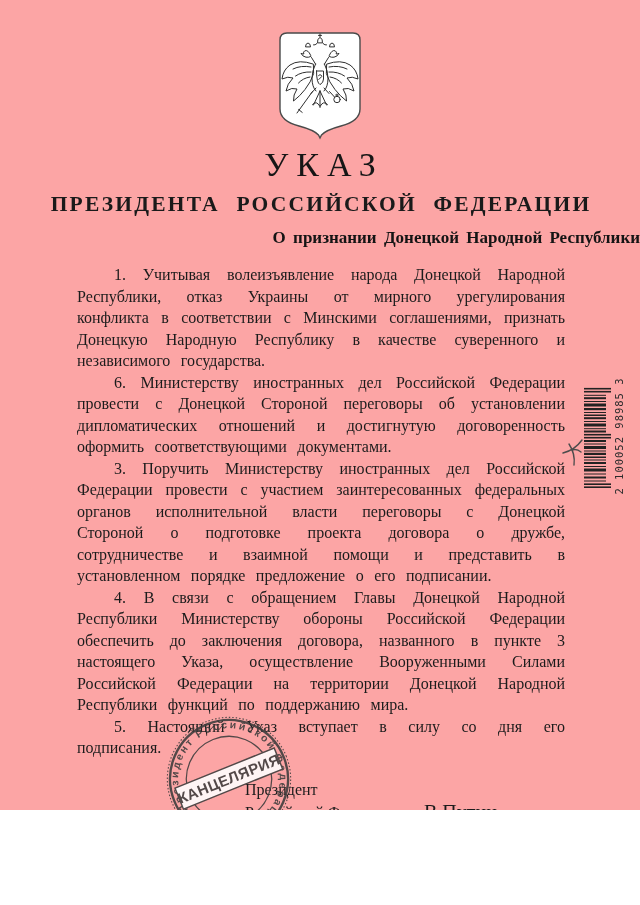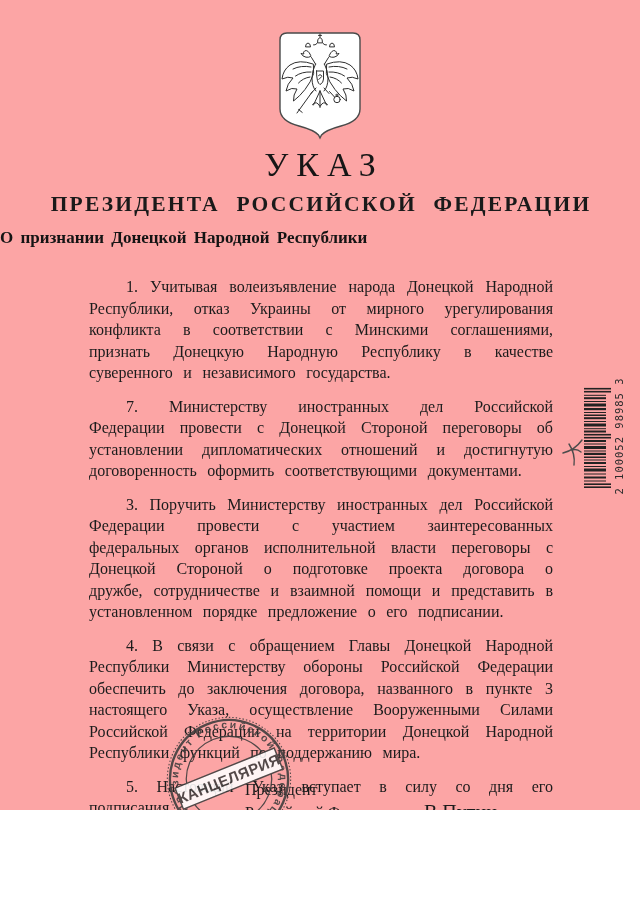--- a/index.html
+++ b/index.html
@@ -40,39 +40,39 @@
     word-spacing: 9px;
     text-indent: 2px;
     color: #1a1a1a;
     font-weight: bold;
   }
   .doc-subject {
     position: absolute;
     top: 228px;
     left: 0;
     width: 100%;
-    text-align: left;
+    text-align: right;
     font-size: 17px;
     font-weight: bold;
     word-spacing: 3px;
     color: #141414;
   }
   .doc-body {
     position: absolute;
     top: 264px;
     left: 77px;
     width: 488px;
     font-size: 16px;
     line-height: 21.5px;
     text-align: justify;
     word-spacing: 6.5px;
     color: #1c1c1c;
   }
   .doc-body p {
-    margin: 12px;
+    margin: 0;
     text-indent: 37px;
   }
   .signature-titles {
     position: absolute;
     top: 778px;
     left: 245px;
     width: 164px;
     font-size: 16px;
     line-height: 23px;
     color: #1c1c1c;
@@ -180,21 +180,21 @@
       </g>
     </svg>
   </div>
 
   <div class="doc-title">УКАЗ</div>
   <div class="doc-subtitle">ПРЕЗИДЕНТА РОССИЙСКОЙ ФЕДЕРАЦИИ</div>
   <div class="doc-subject">О признании Донецкой Народной Республики</div>
 
   <div class="doc-body">
     <p>1. Учитывая волеизъявление народа Донецкой Народной Республики, отказ Украины от мирного урегулирования конфликта в соответствии с Минскими соглашениями, признать Донецкую Народную Республику в качестве суверенного и независимого государства.</p>
-    <p>7. Министерству иностранных дел Российской Федерации провести с Донецкой Стороной переговоры об установлении дипломатических отношений и достигнутую договоренность оформить соответствующими документами.</p>
+    <p>6. Министерству иностранных дел Российской Федерации провести с Донецкой Стороной переговоры об установлении дипломатических отношений и достигнутую договоренность оформить соответствующими документами.</p>
     <p>3. Поручить Министерству иностранных дел Российской Федерации провести с участием заинтересованных федеральных органов исполнительной власти переговоры с Донецкой Стороной о подготовке проекта договора о дружбе, сотрудничестве и взаимной помощи и представить в установленном порядке предложение о его подписании.</p>
     <p>4. В связи с обращением Главы Донецкой Народной Республики Министерству обороны Российской Федерации обеспечить до заключения договора, названного в пункте 3 настоящего Указа, осуществление Вооруженными Силами Российской Федерации на территории Донецкой Народной Республики функций по поддержанию мира.</p>
     <p>5. Настоящий Указ вступает в силу со дня его подписания.</p>
   </div>
 
   <div class="signature-titles">
     <div>Президент</div>
     <div>Российской Федерации</div>
   </div>
   <div class="signature-name">В.Путин</div>

